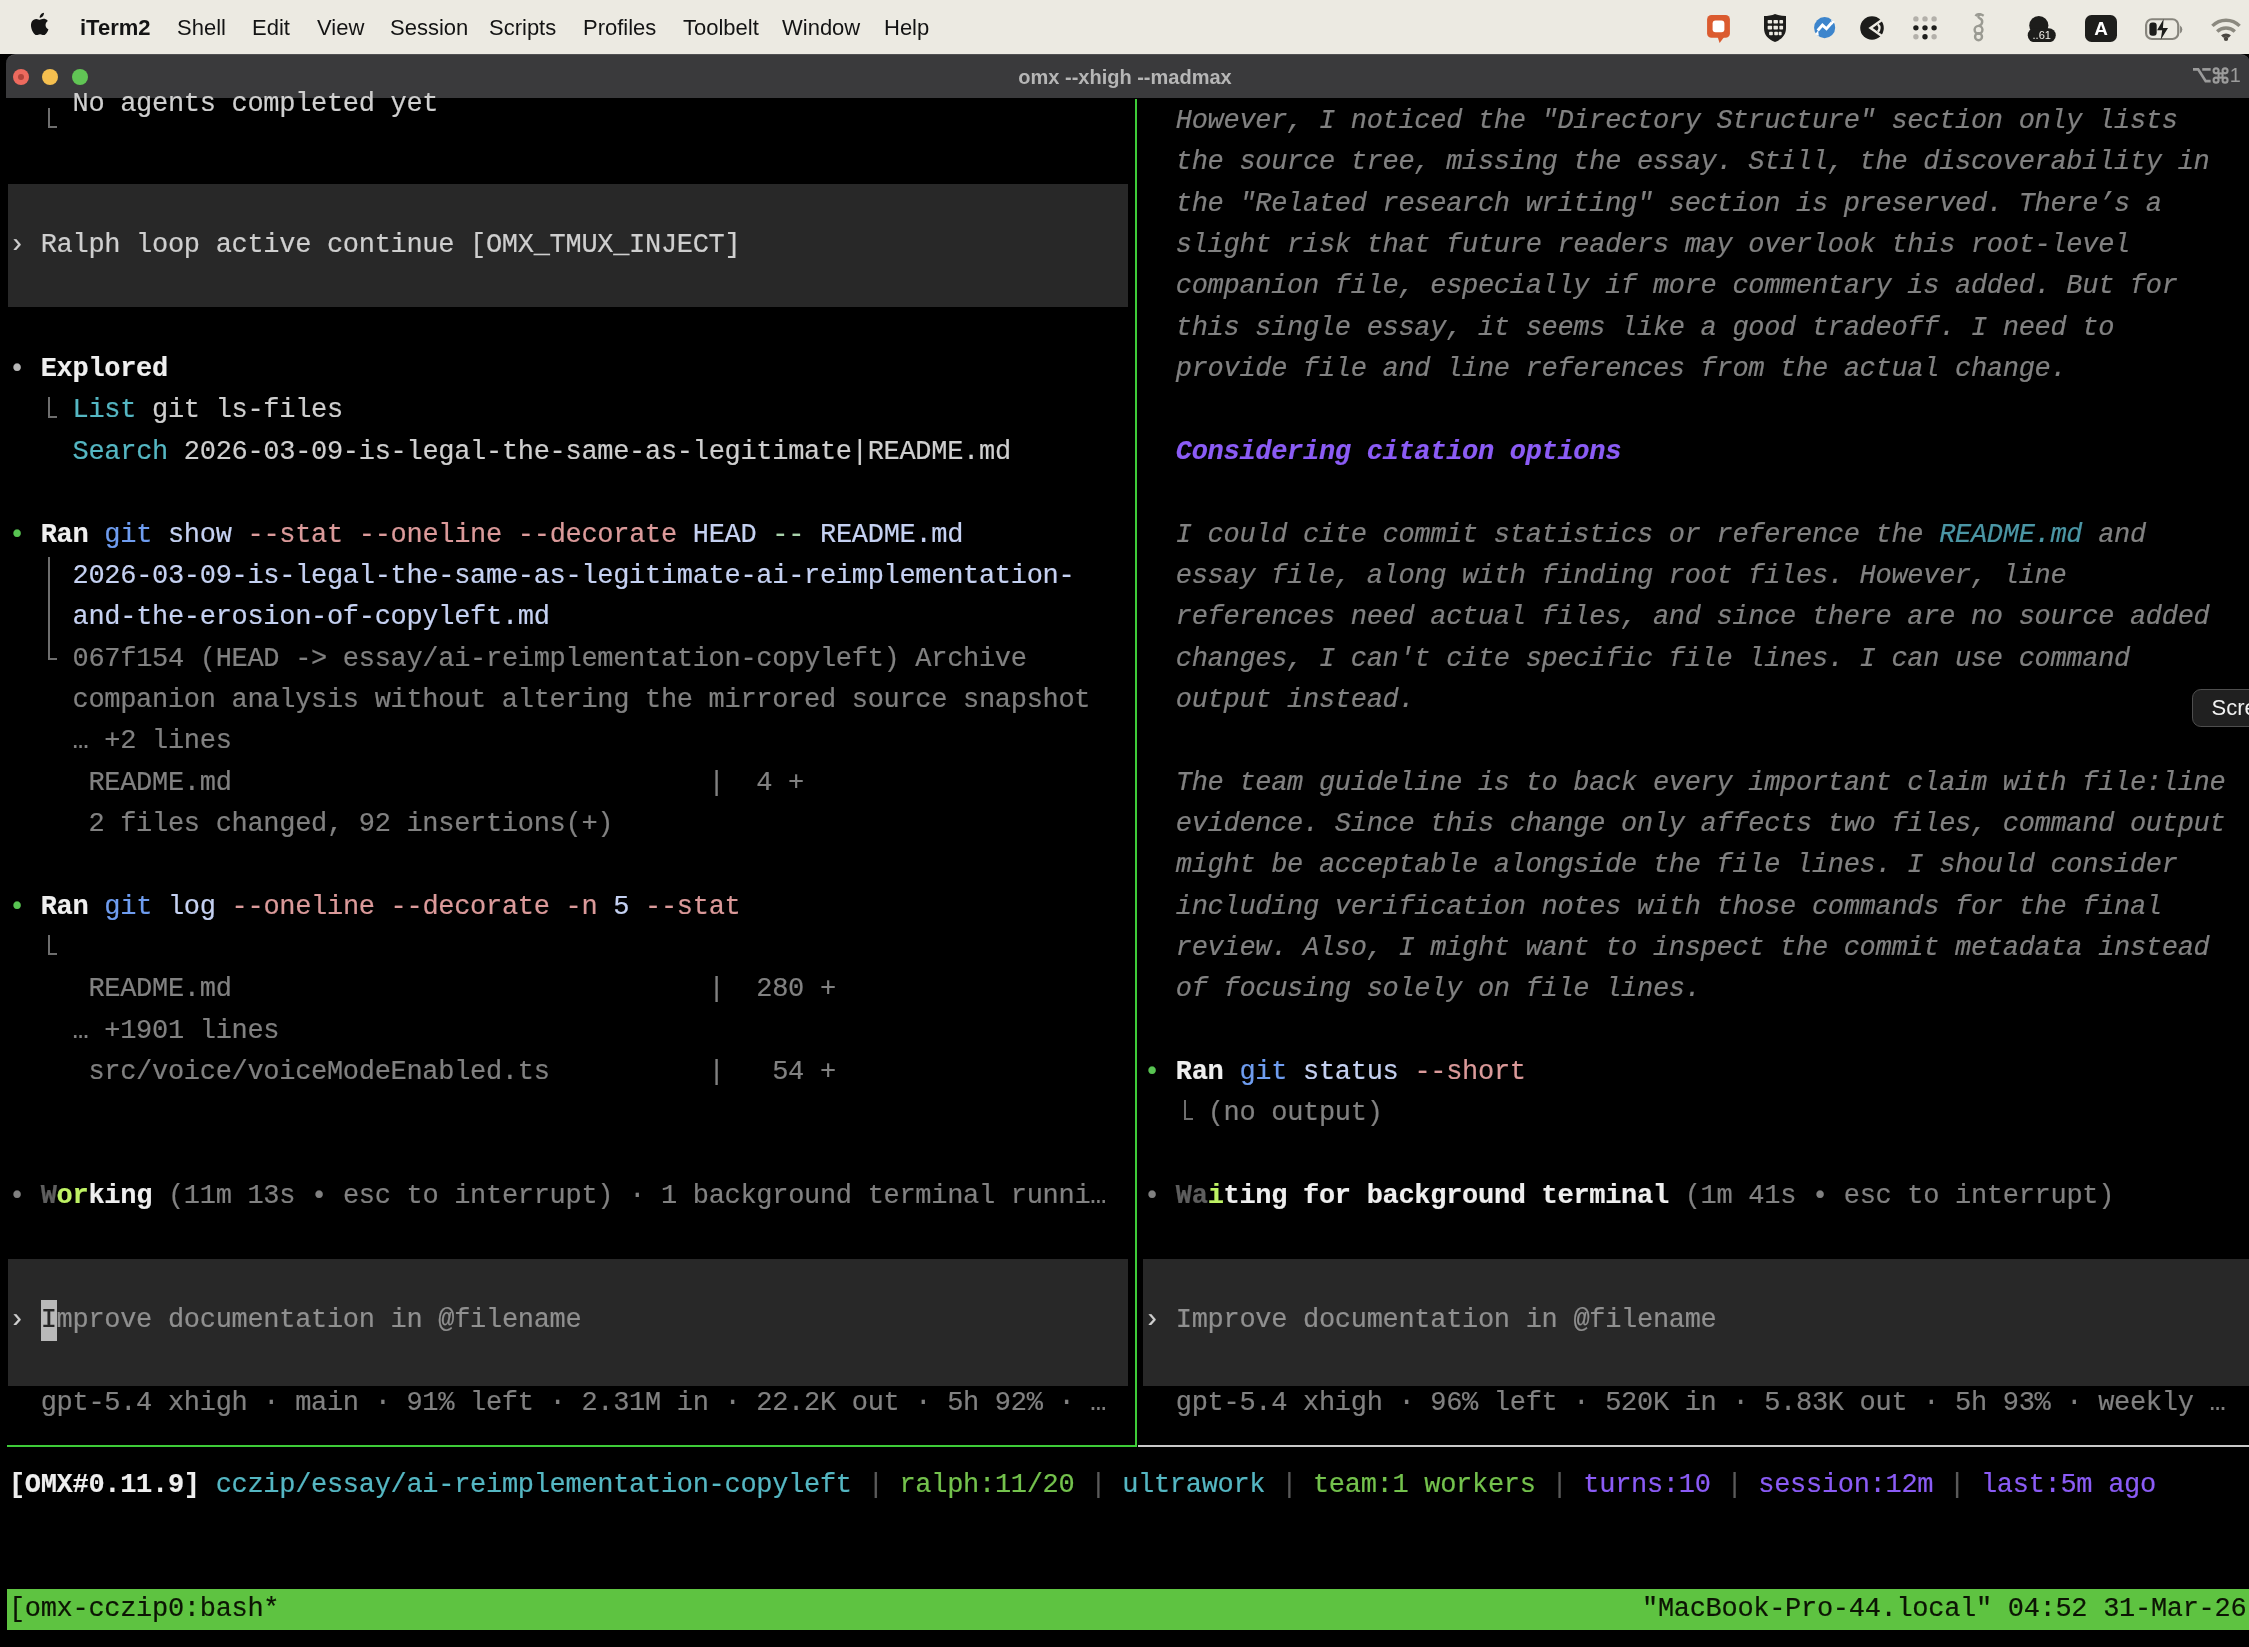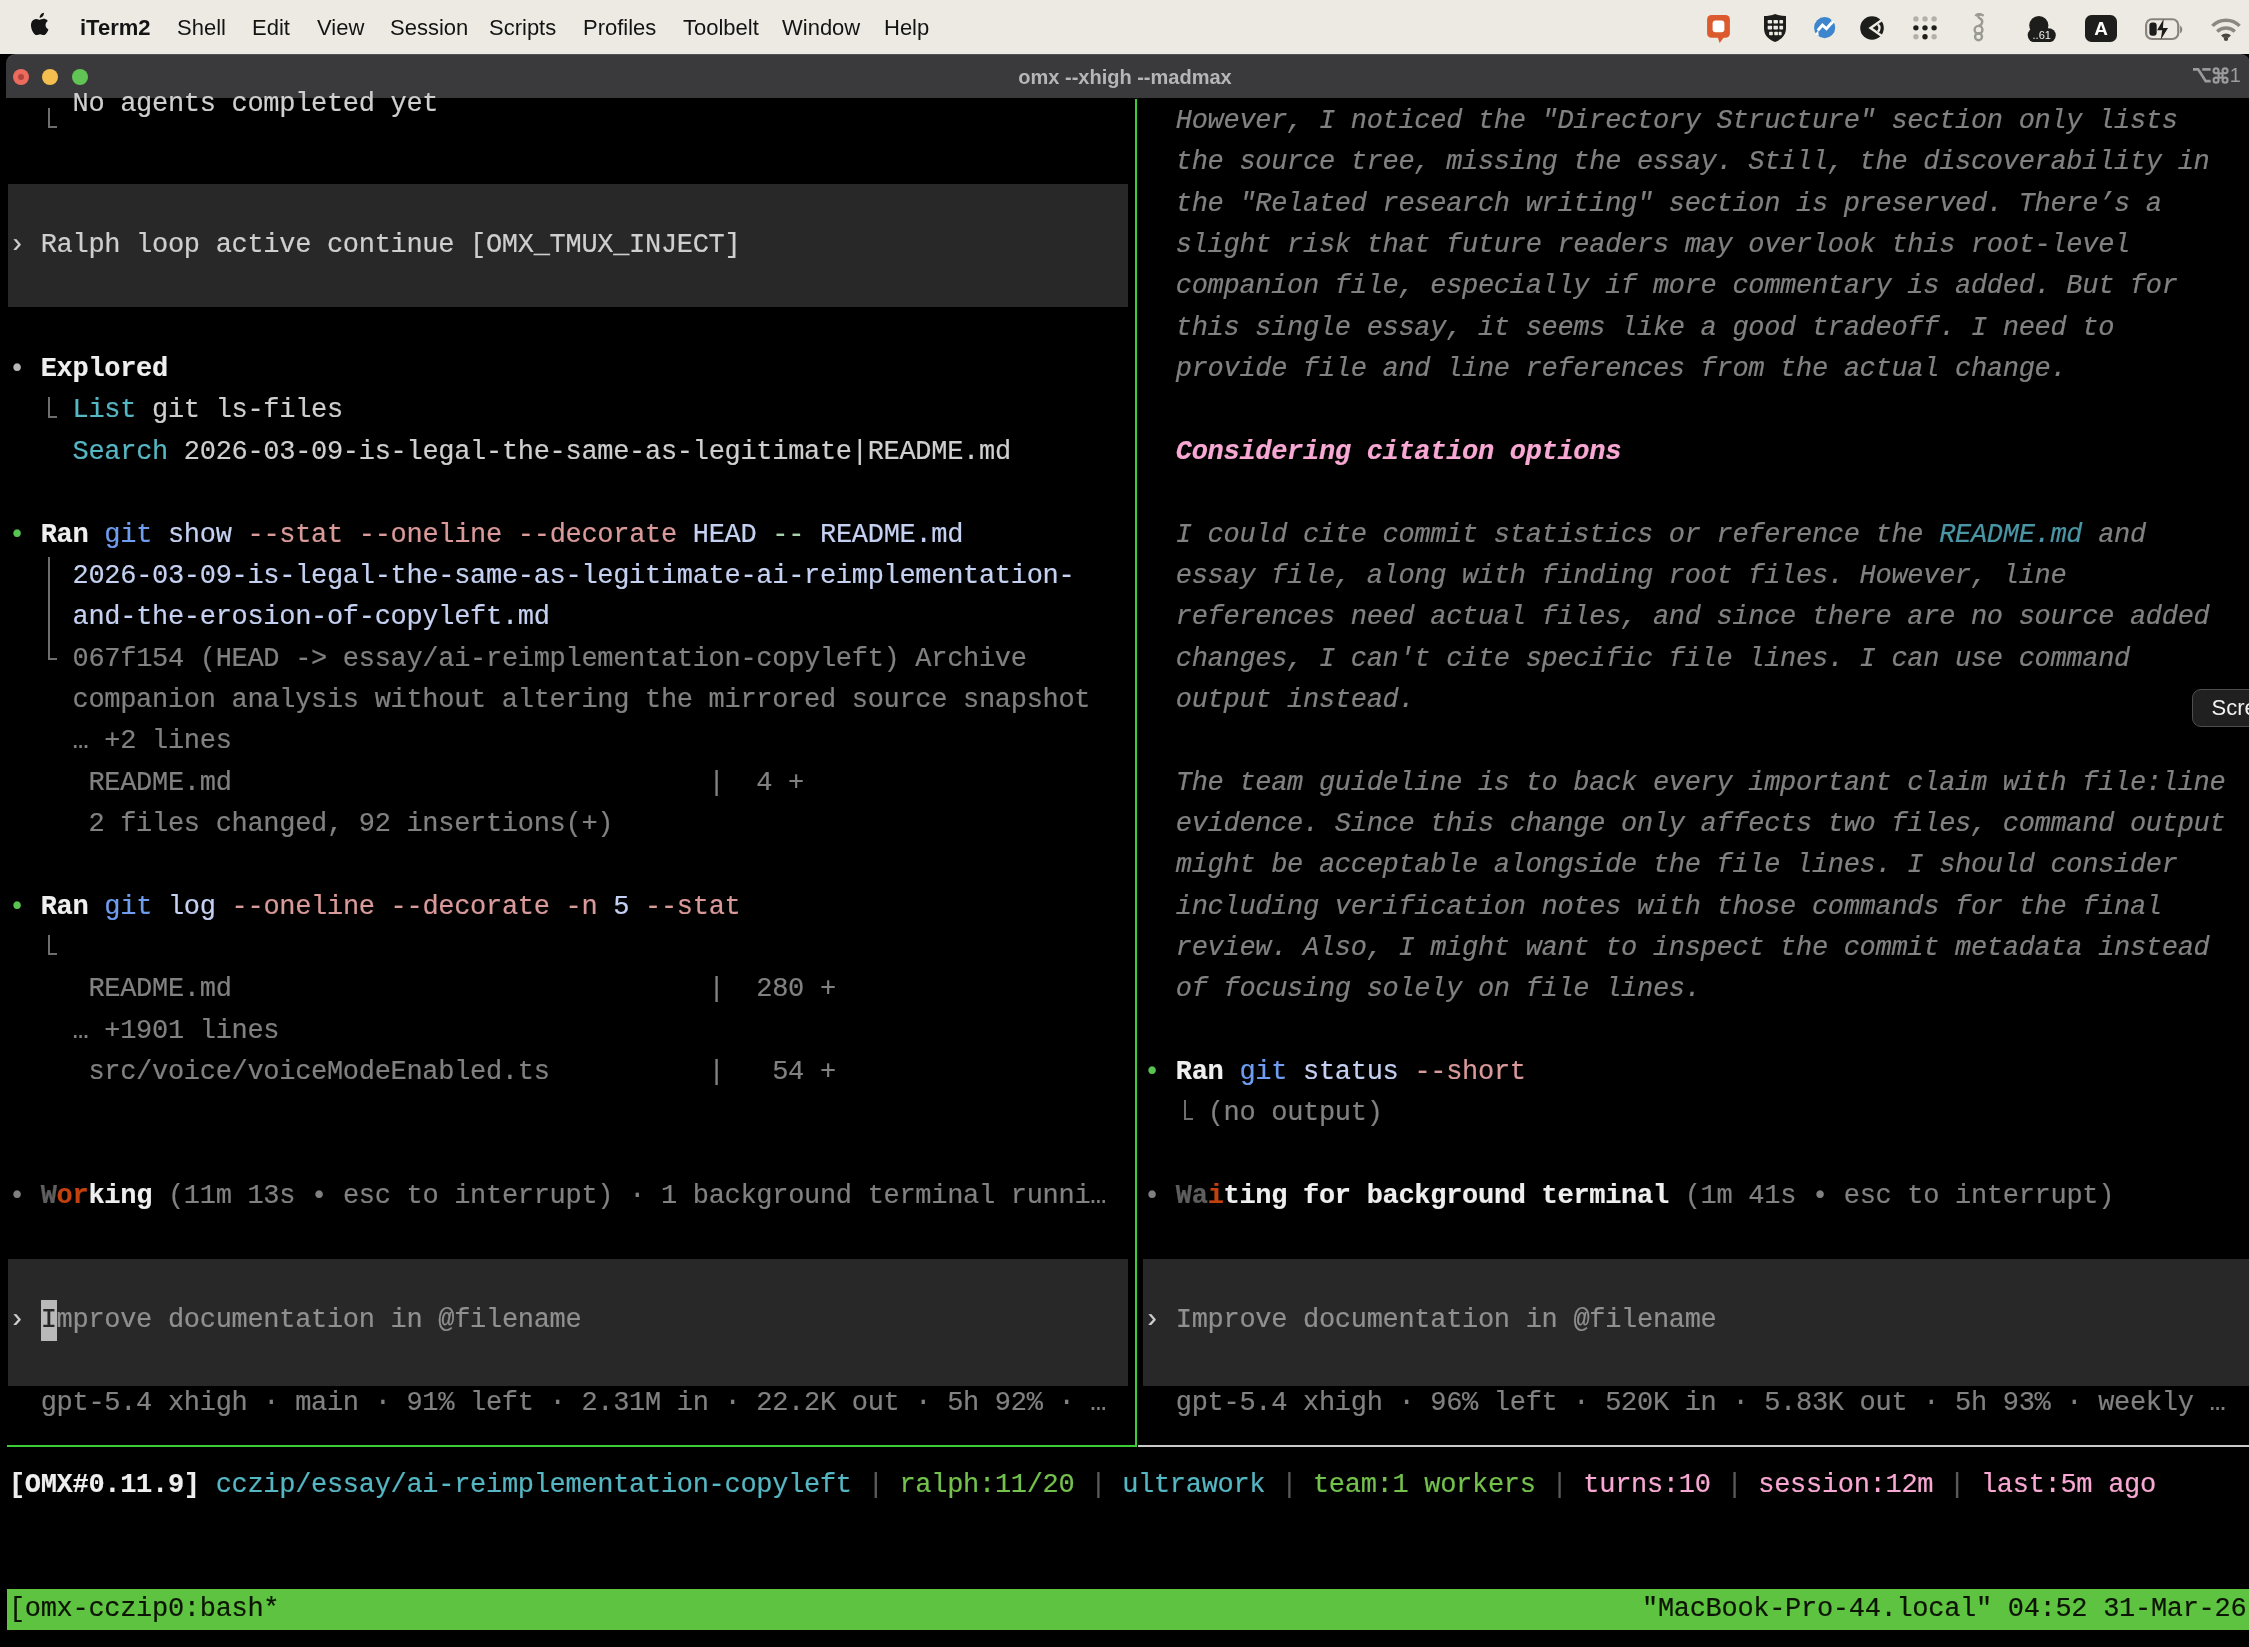--- a/index.html
+++ b/index.html
@@ -15,35 +15,35 @@
 #title { position:absolute; left:0; top:54px; width:2250px; height:44px; text-align:center;
   font-family:"Liberation Sans", sans-serif; font-size:20px; font-weight:bold;
   color:#b6b6b6; line-height:46px; }
 .box { position:absolute; background:#282828; }
 .r { position:absolute; font-size:27px; line-height:41px; height:41px; white-space:pre;
   letter-spacing:-0.3px; -webkit-text-stroke:0.2px currentColor; }
 .w  { color:#cfcfcf; }
 .b  { color:#efefef; font-weight:bold; }
 .bb { font-weight:bold; }
 .g  { color:#818181; }
-.g2 { color:#f9a8d4; }
+.g2 { color:#8b5cf6; }
 .gi { color:#909090; }
 .gw { color:#b8b8b8; }
 .sp { color:#5a5a5a; }
 .gn { color:#58c452; }
 .bl { color:#6f9df0; }
 .lv { color:#c5d1f2; }
 .ro { color:#db9a9a; }
 .pg { color:#a8d2aa; }
 .cy { color:#55b7c3; }
 .te { color:#4b96a5; }
 .lm { color:#74c24d; }
 .it { font-style:italic; }
 .sh1 { color:#5e5e5e; }
-.sh2 { color:#c2410c; }
+.sh2 { color:#bef264; }
 .cur { background:#b9b9b9; color:#262626; }
 </style></head>
 <body>
 <div id="screen">
   <div id="menubar">
     <span class="mi" style="left:80px;font-weight:700">iTerm2</span>
 <span class="mi" style="left:177px;font-weight:400">Shell</span>
 <span class="mi" style="left:252px;font-weight:400">Edit</span>
 <span class="mi" style="left:317px;font-weight:400">View</span>
 <span class="mi" style="left:390px;font-weight:400">Session</span>

